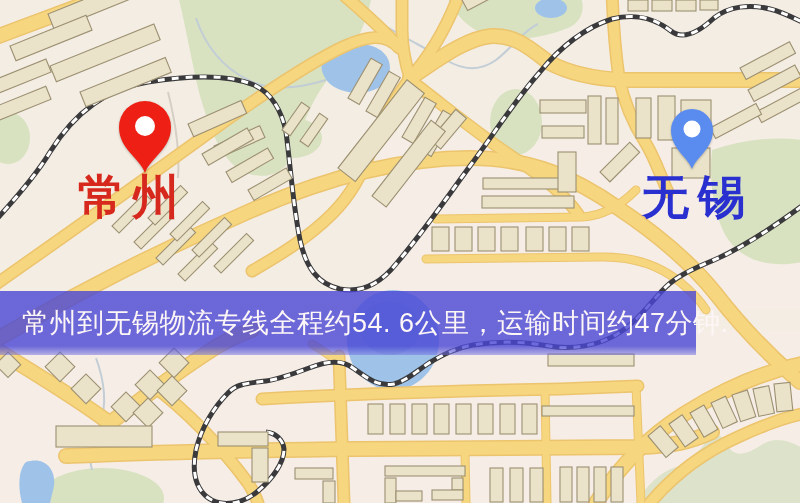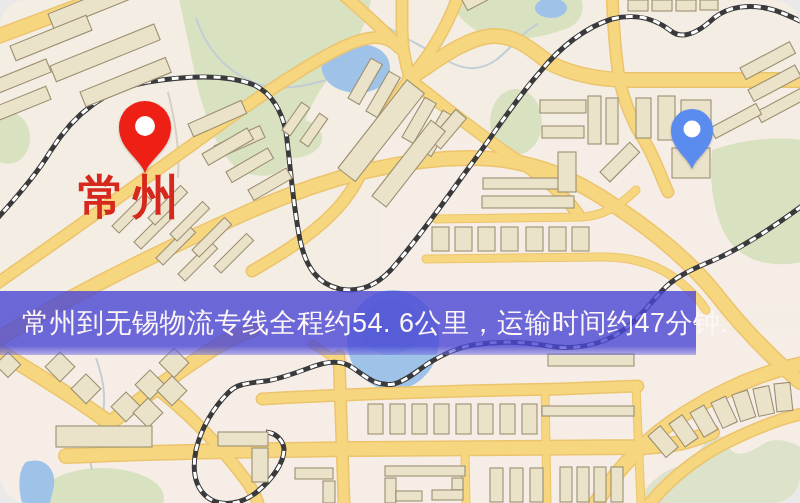--- a/index.html
+++ b/index.html
@@ -1,20 +1,19 @@
 <!DOCTYPE html>
 <html style="--pin-red: #ee1f14; --pin-blue: #5a8cf0; --label-red: #d6281c; --label-blue: #2a30cf; --banner-overlay: rgba(73,70,213,0.80); --banner-text: #fdf6f7; --map-bg: #f4ede3; --road-fill: #f6d67f; --road-casing: #ecc46d; --railway-dark: #3a3a3c; --railway-light: #ffffff; --building-fill: #eae2c9; --building-stroke: #9c9072; --water: #9fc3e8; --park: #d8e2c0; --hill: #dde2ca; --stream: #c2cdd6;"><head>
 <meta charset="utf-8">
 <style>
   html,body{margin:0;padding:0;background:#e9e9e9;}
   .stage{
     position:relative;width:800px;height:503px;overflow:hidden;
     background:var(--map-bg,#f4ede3);
     font-family:"Liberation Sans", sans-serif;
-    border-radius:27px;
   }
   .stage svg.map{position:absolute;left:0;top:0;}
   
   .casing path,.casing use{fill:none;stroke:var(--road-casing,#ecc46d);stroke-linecap:round;stroke-linejoin:round;}
   .roads  path,.roads  use{fill:none;stroke:var(--road-fill,#f6d67f);stroke-linecap:round;stroke-linejoin:round;}
   .casing .wA{stroke-width:16}.roads .wA{stroke-width:13}
   .casing .wB{stroke-width:13}.roads .wB{stroke-width:10}
   .casing .wC{stroke-width:9} .roads .wC{stroke-width:7}
   .rail-base{fill:none;stroke:var(--railway-dark,#3a3a3c);stroke-width:5;}
   .rail-dash{fill:none;stroke:var(--railway-light,#fff);stroke-width:3;stroke-dasharray:7 7;}
@@ -286,18 +285,19 @@
   </div>
 
   <div class="pin pin-dest">
     <svg width="46" height="64" viewBox="0 0 46 64">
       <path d="M23,62 C18,49 2,42 2,23 A21,21 0 1 1 44,23 C44,42 28,49 23,62 Z" style="fill:var(--pin-blue,#5a8cf0)"></path>
       <circle cx="23" cy="22" r="8.5" fill="#ffffff"></circle>
     </svg>
   </div>
 
   <div class="city-label label-origin">常州</div>
+  <div class="city-label label-dest">无锡</div>
 
   <div class="banner">
     <p>常州到无锡物流专线全程约54. 6公里，运输时间约47分钟.</p>
   </div>
 
 </div>
 
 </body></html>

